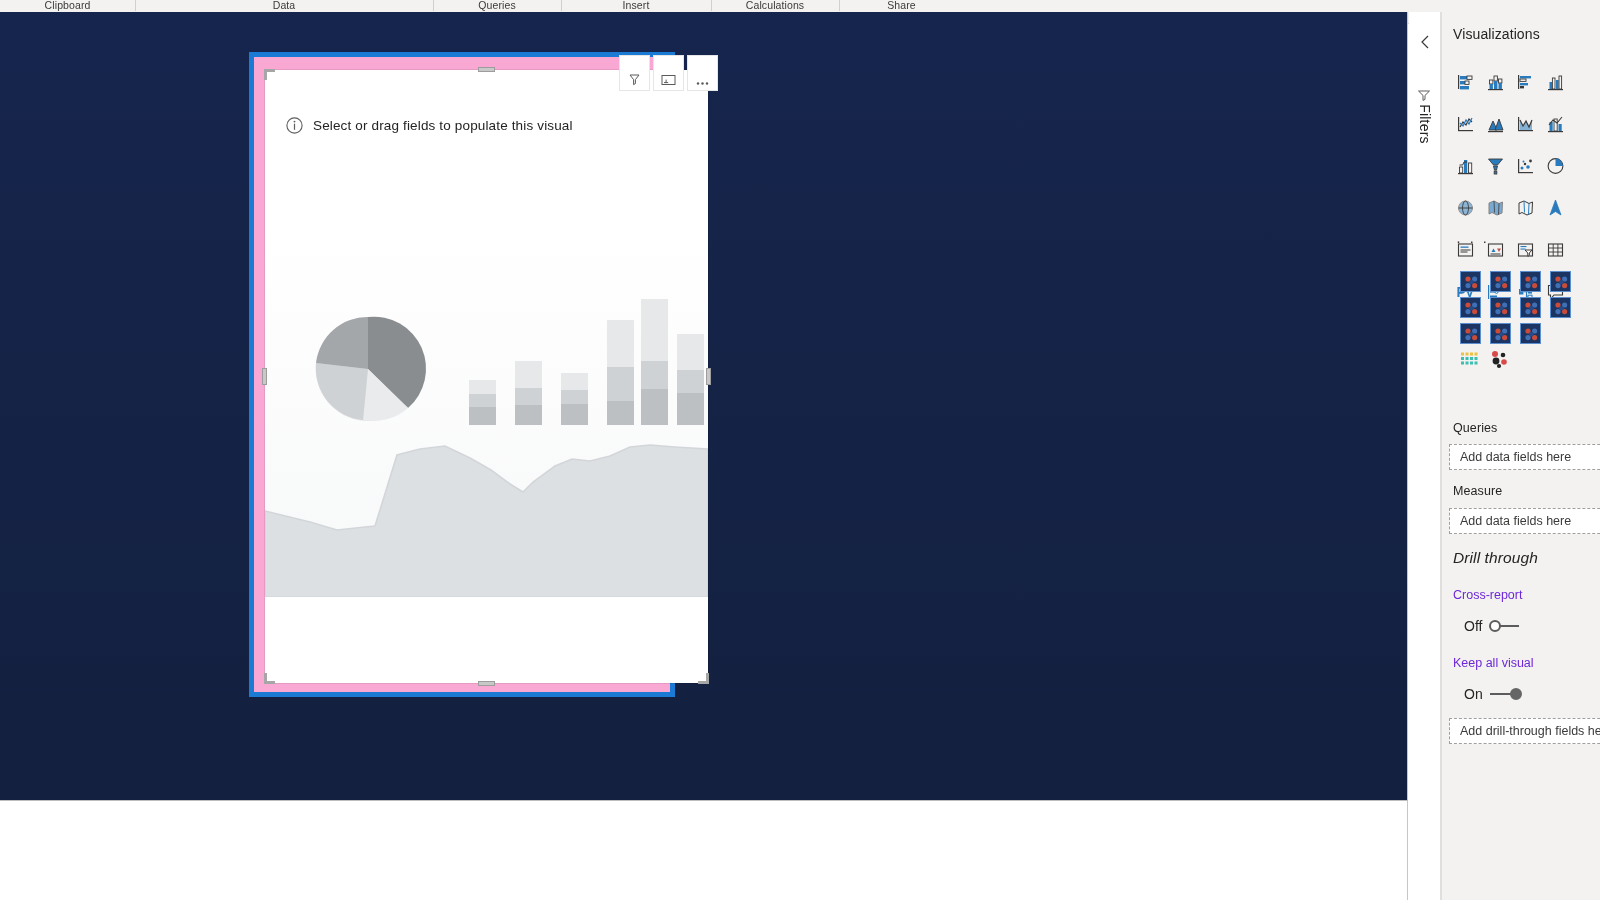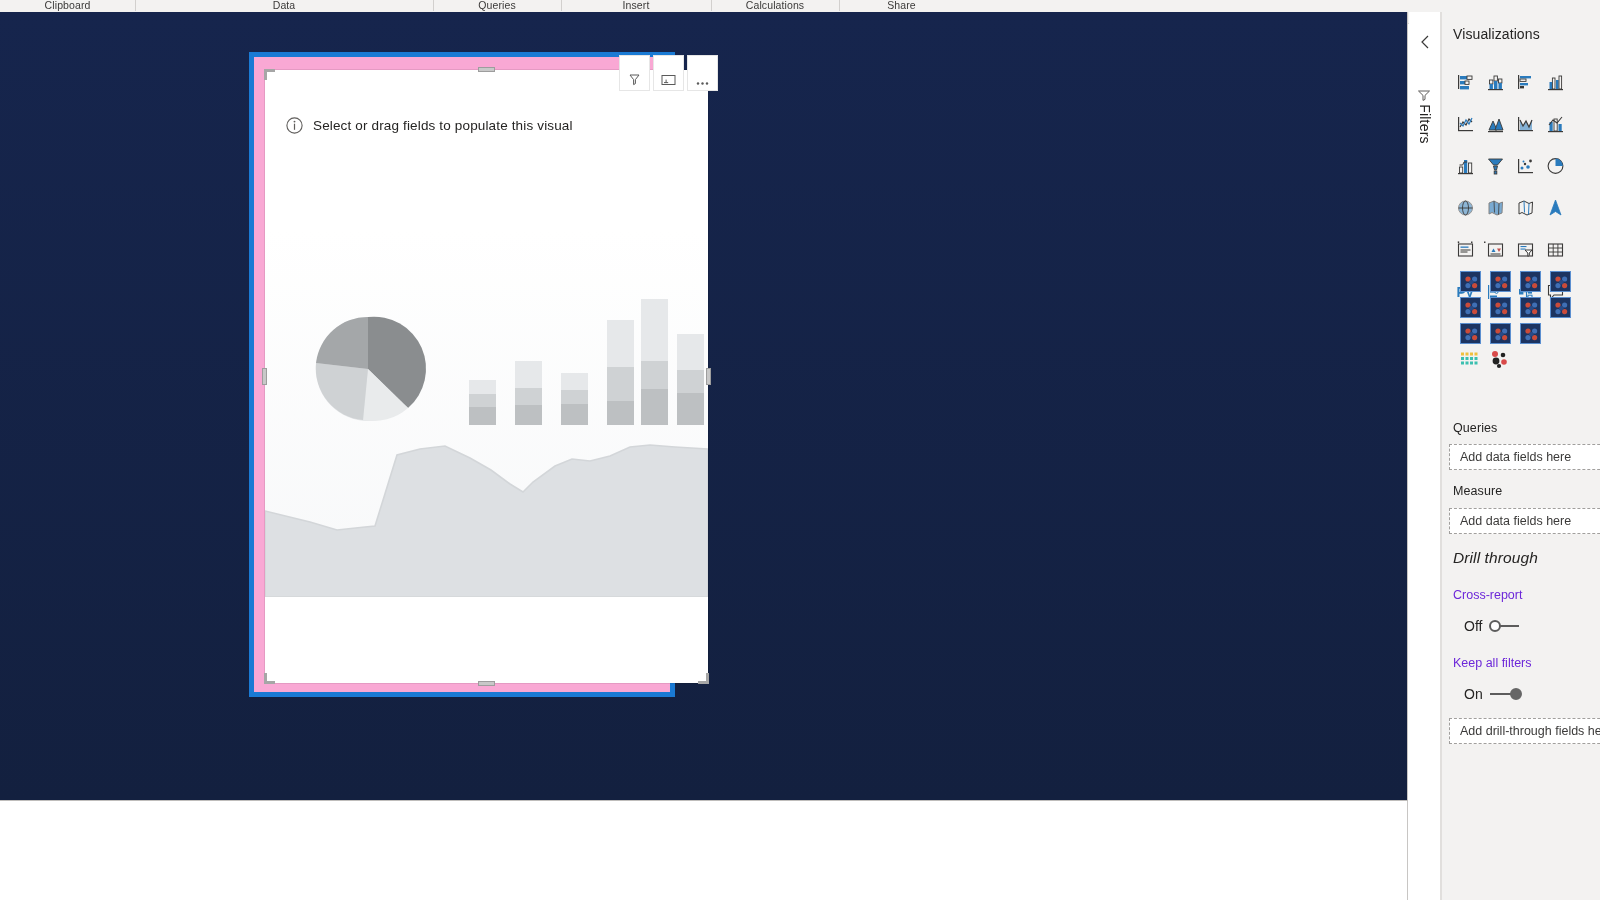--- a/index.html
+++ b/index.html
@@ -687,21 +687,21 @@
 
     <div class="opt-label" style="left:11px; top:576px;">Cross-report</div>
     <div class="toggle-row" style="left:22px; top:606px;">
       <span class="toggle-state">Off</span>
       <span class="sw off">
         <span class="track"></span>
           <span class="knob"></span>
       </span>
     </div>
 
-    <div class="opt-label" style="left:11px; top:644px;">Keep all filters</div>
+    <div class="opt-label" style="left:11px; top:644px;">Keep all visual</div>
     <div class="toggle-row" style="left:22px; top:674px;">
       <span class="toggle-state">On</span>
       <span class="sw on">
         <span class="track"></span>
           <span class="knob"></span>
       </span>
     </div>
 
     <div class="well-box" style="left:7px; top:706px; width:166px;">Add drill-through fields here</div>
   </div>

